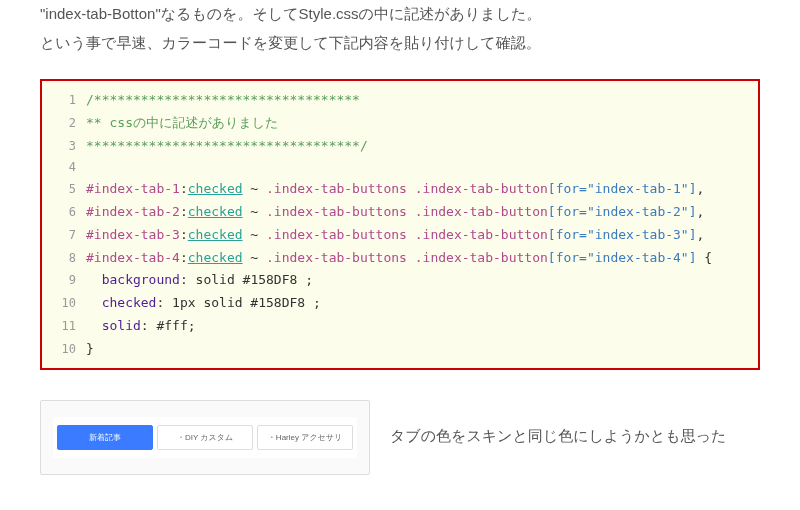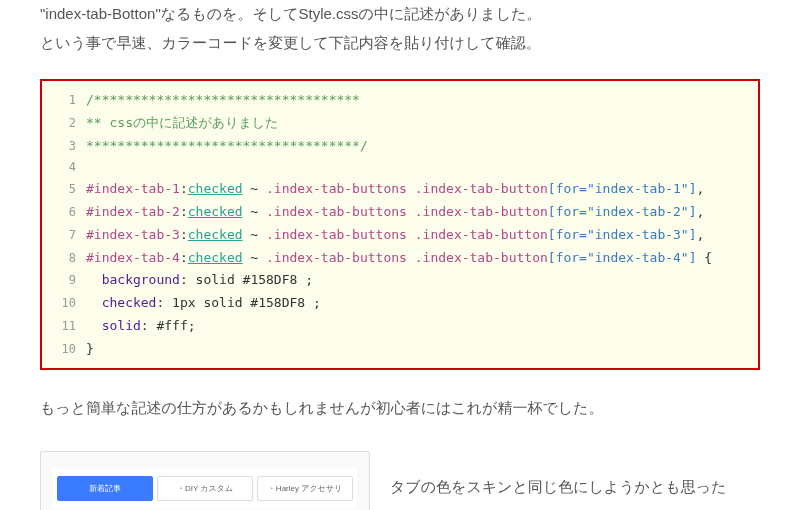--- a/index.html
+++ b/index.html
@@ -121,23 +121,20 @@
       <div class="cline"><span class="lineno">5</span><span class="code"><span class="c-sel">#index-tab-1</span><span class="c-punc">:</span><span class="c-pseudo">checked</span><span class="c-punc"> ~ </span><span class="c-class">.index-tab-buttons</span><span class="c-punc"> </span><span class="c-class">.index-tab-button</span><span class="c-attr">[for="index-tab-1"]</span><span class="c-punc">,</span></span></div>
       <div class="cline"><span class="lineno">6</span><span class="code"><span class="c-sel">#index-tab-2</span><span class="c-punc">:</span><span class="c-pseudo">checked</span><span class="c-punc"> ~ </span><span class="c-class">.index-tab-buttons</span><span class="c-punc"> </span><span class="c-class">.index-tab-button</span><span class="c-attr">[for="index-tab-2"]</span><span class="c-punc">,</span></span></div>
       <div class="cline"><span class="lineno">7</span><span class="code"><span class="c-sel">#index-tab-3</span><span class="c-punc">:</span><span class="c-pseudo">checked</span><span class="c-punc"> ~ </span><span class="c-class">.index-tab-buttons</span><span class="c-punc"> </span><span class="c-class">.index-tab-button</span><span class="c-attr">[for="index-tab-3"]</span><span class="c-punc">,</span></span></div>
       <div class="cline"><span class="lineno">8</span><span class="code"><span class="c-sel">#index-tab-4</span><span class="c-punc">:</span><span class="c-pseudo">checked</span><span class="c-punc"> ~ </span><span class="c-class">.index-tab-buttons</span><span class="c-punc"> </span><span class="c-class">.index-tab-button</span><span class="c-attr">[for="index-tab-4"]</span><span class="c-punc"> {</span></span></div>
       <div class="cline"><span class="lineno">9</span><span class="code"><span class="c-plain">  </span><span class="c-prop">background</span><span class="c-punc">: solid #158DF8 ;</span></span></div>
       <div class="cline"><span class="lineno">10</span><span class="code"><span class="c-plain">  </span><span class="c-prop">checked</span><span class="c-punc">: 1px solid #158DF8 ;</span></span></div>
       <div class="cline"><span class="lineno">11</span><span class="code"><span class="c-plain">  </span><span class="c-prop">solid</span><span class="c-punc">: #fff;</span></span></div>
       <div class="cline"><span class="lineno">10</span><span class="code"><span class="c-punc">}</span></span></div>
     </div>
 
-  <p class="para">
-    <span>もっと簡単な記述の仕方があるかもしれませんが初心者にはこれが精一杯でした。</span>
-  </p>
 
   <div class="after-row">
     <div class="imgprev">
       <div class="tabs" id="preview-tabs">
           <div class="tab active">新着記事</div>
           <div class="tab">・DIY カスタム</div>
           <div class="tab">・Harley アクセサリ</div>
         </div>
     </div>
     <div class="after-text">タブの色をスキンと同じ色にしようかとも思った</div>

